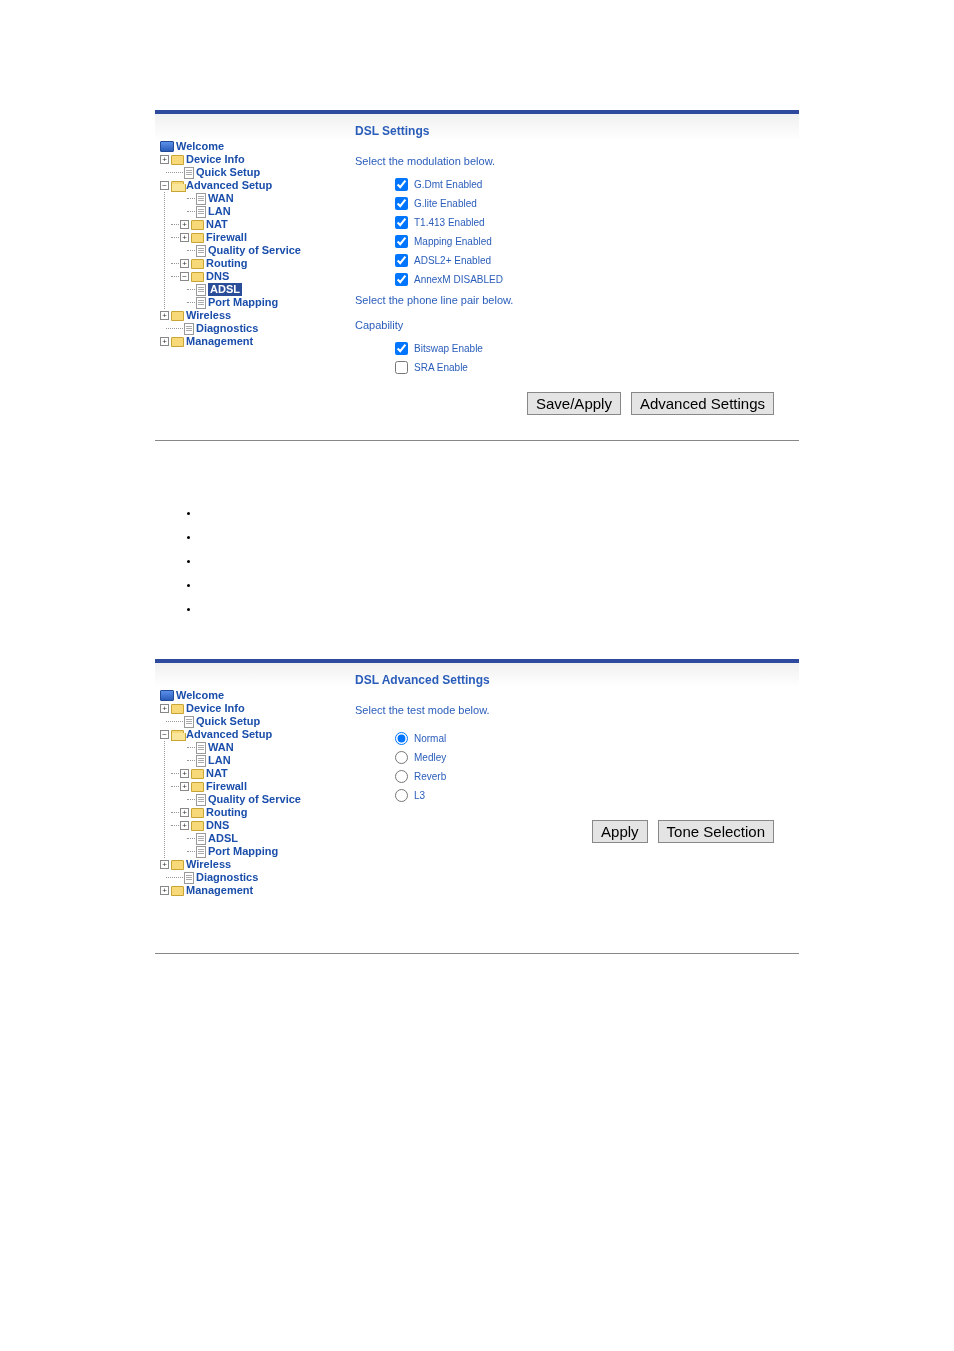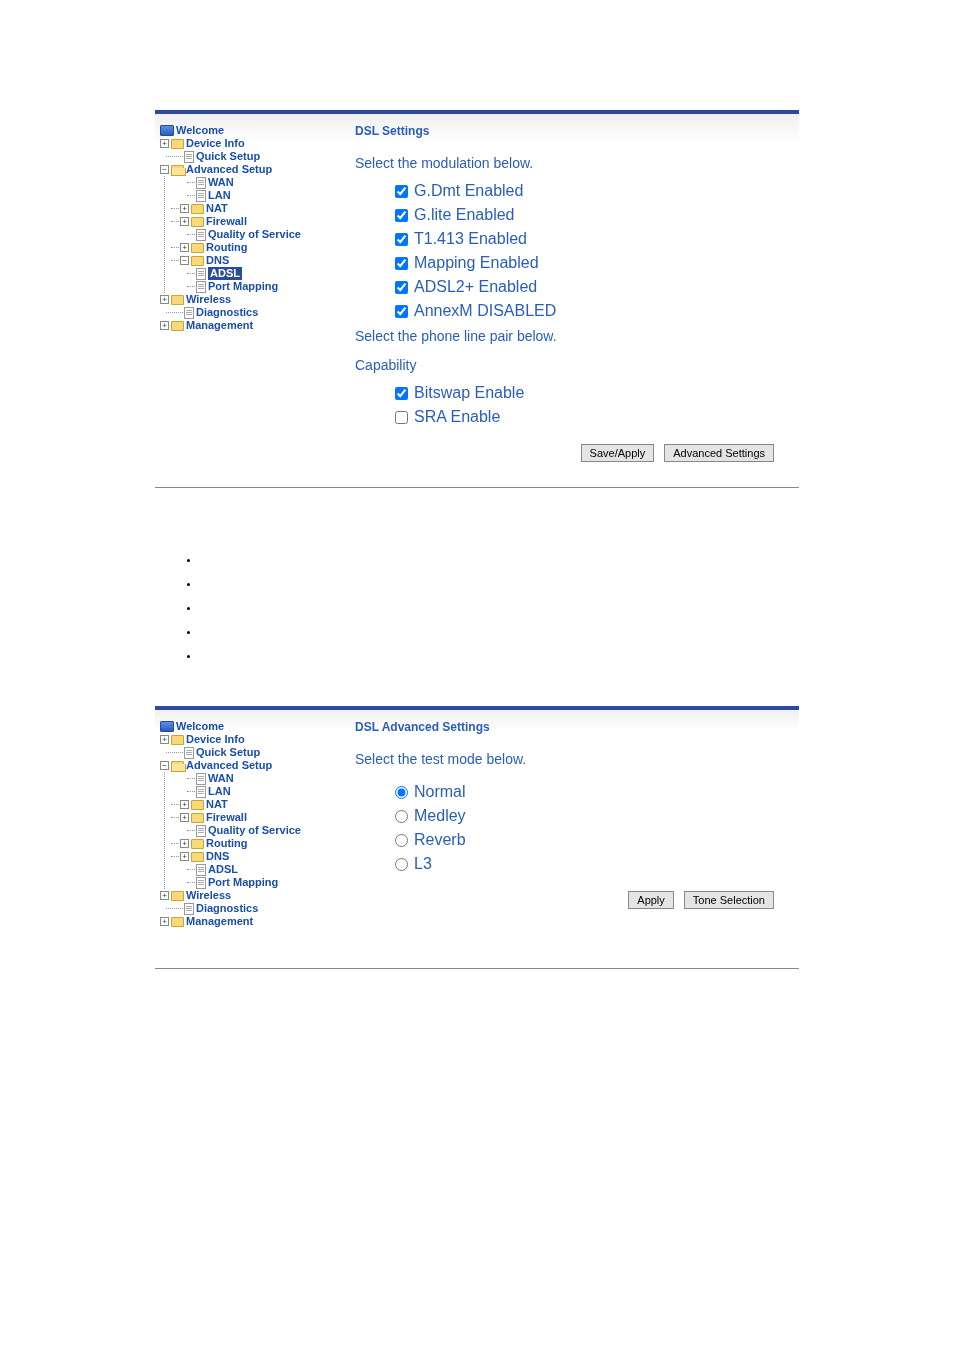--- a/index.html
+++ b/index.html
@@ -8,21 +8,21 @@
     .panel {
       border-top: 4px solid #2e4a9e;
       background: linear-gradient(180deg, #f0f0f0 0%, #fff 8%, #fff 100%);
       border-bottom: 1px solid #888;
       display: flex;
       margin: 0 155px;
     }
     .panel-top { margin-top: 110px; padding-bottom: 10px; }
     .panel-bottom { margin-top: 330px; padding-bottom: 30px; }
     
-    .sidebar { width: 185px; padding: 10px 5px; }
+    .sidebar { width: 185px; padding: 26px 5px; }
     .main { flex: 1; padding: 10px 15px; position: relative; }
     
     .tree-node {
       display: flex;
       align-items: center;
       padding: 0 0;
       line-height: 13px;
       font-weight: bold;
       font-size: 11px;
       white-space: nowrap;
@@ -88,32 +88,32 @@
     .page-icon::before {
       content: '';
       position: absolute;
       top: 2px; left: 1px;
       width: 6px; height: 1px;
       background: #aaa;
       box-shadow: 0 2px 0 #aaa, 0 4px 0 #aaa;
     }
     
     .section-title { color: #2a5dba; font-weight: bold; font-size: 12px; margin-bottom: 12px; }
-    .instruction { color: #2a5dba; font-size: 14px; margin-bottom: 8px; }
+    .instruction { color: #2a5dba; font-size: 11px; margin-bottom: 8px; }
     
     .option-row { display: flex; align-items: center; padding: 3px 0 3px 40px; gap: 6px; }
-    .option-row label { color: #2a5dba; font-size: 16px; text-align: center; }
+    .option-row label { color: #2a5dba; font-size: 10px; text-align: center; }
     .option-row input[type="checkbox"], .option-row input[type="radio"] { margin: 0; }
     
     .button-row { display: flex; justify-content: flex-end; gap: 10px; padding: 15px 10px 5px 0; }
     .btn {
       padding: 2px 8px;
       background: #e4e4e4;
       border: 1px solid #888;
-      font-size: 11px;
+      font-size: 15px;
       cursor: pointer;
       font-family: Arial, sans-serif;
     }
     
     .bullet-list { margin: 65px 0 0 200px; }
     .bullet-list li { font-size: 11px; color: #000; margin-bottom: 12px; list-style: disc; }
     
     .spacer { height: 5px; }
   </style>
 </head>

